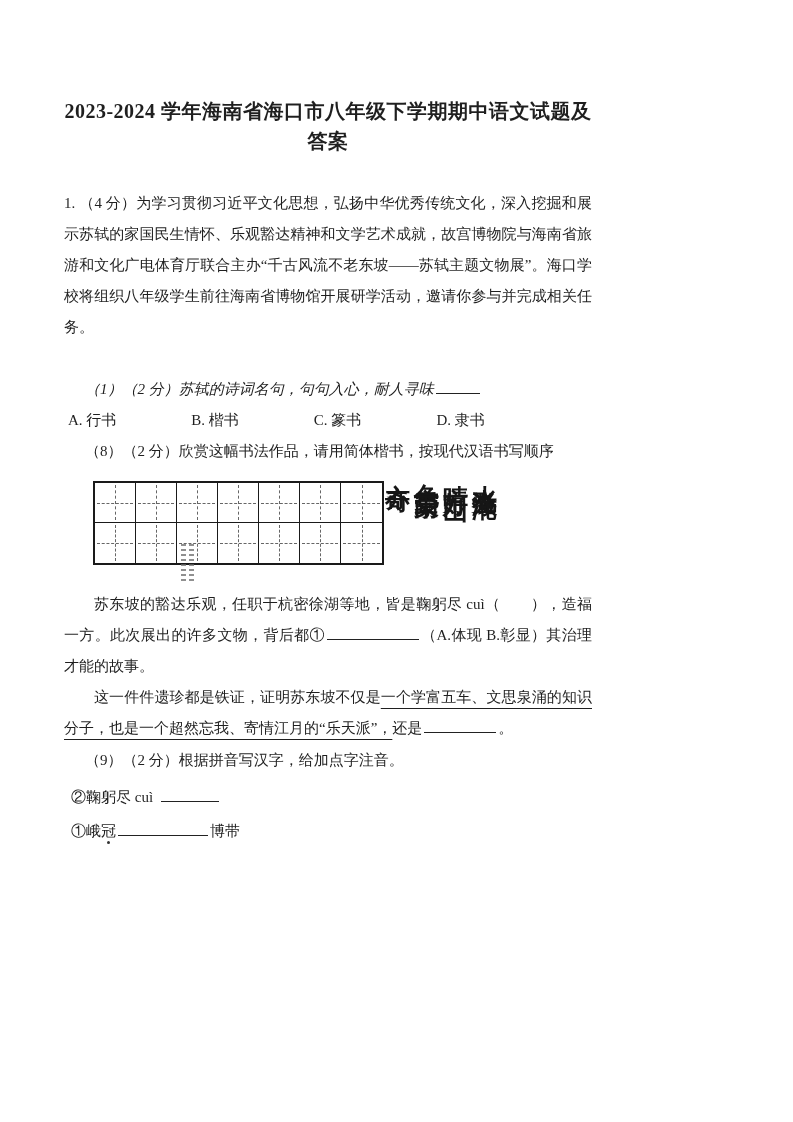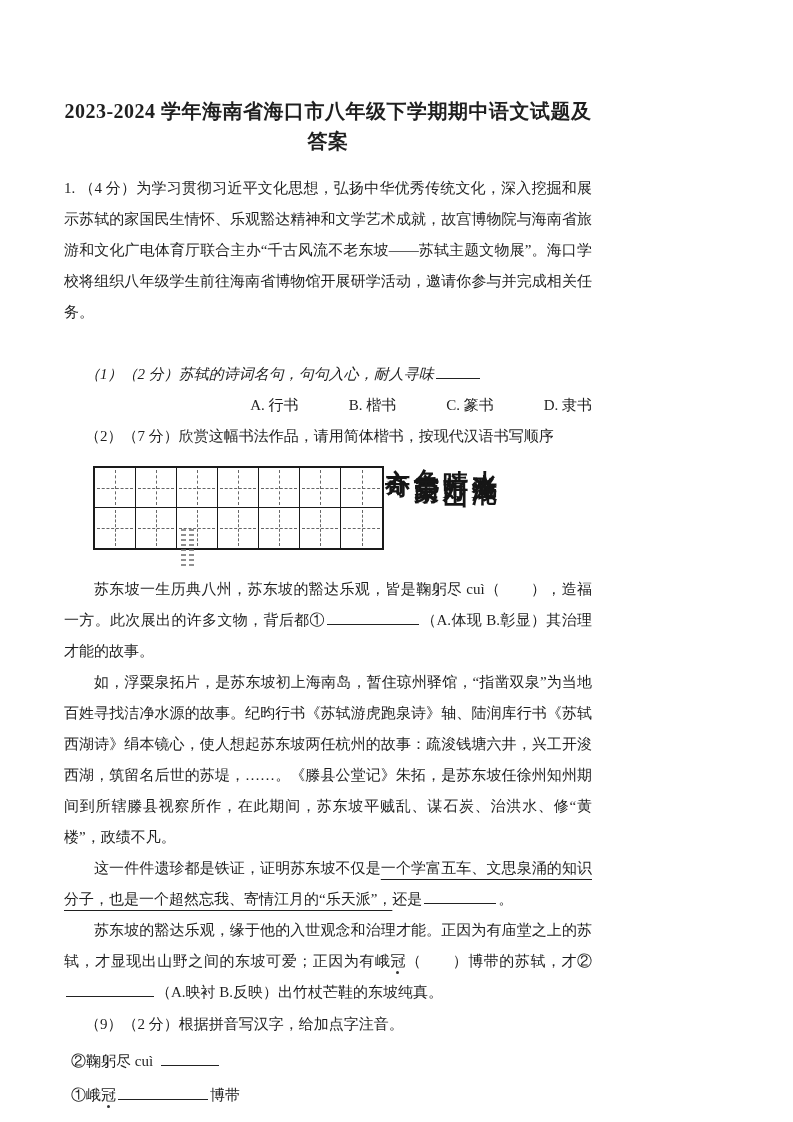--- a/index.html
+++ b/index.html
@@ -15,27 +15,27 @@
   }
   .title{
     margin:0;
     text-align:center;
     font-size:20px;
     font-weight:700;
     letter-spacing:0.5px;
     line-height:30px;
   }
   p{margin:0;font-size:15px;line-height:31px;text-align:justify;}
-  .q1{margin-top:17px;}
+  .q1{margin-top:32px;}
   .sub{margin-top:31px;margin-left:21px;font-style:italic;}
   .sub2{margin-left:21px;}
   .options{
-    display:flex;gap:50px;
+    display:flex;gap:75px;
     margin-left:4px;
-    font-size:15px;line-height:31px;justify-content:flex-end;
+    font-size:15px;line-height:31px;
   }
   .hang{padding-left:18px;text-indent:-18px;}
   .indent{text-indent:2em;}
   .blank{
     display:inline-block;
     border-bottom:1px solid #222;
     height:14px;
     vertical-align:baseline;
     margin:0 2px;
   }
@@ -116,21 +116,21 @@
 
   <p class="sub"><span>（1）（2 分）苏轼的诗词名句，句句入心，耐人寻味</span><span class="blank" style="width:44px"></span></p>
 
   <div class="options">
     <span>A. 行书</span>
     <span>B. 楷书</span>
     <span>C. 篆书</span>
     <span>D. 隶书</span>
   </div>
 
-  <p class="sub2">（2）（7 分）欣赏这幅书法作品，请用简体楷书，按现代汉语书写顺序</p>
+  <p class="sub2">（8）（2 分）欣赏这幅书法作品，请用简体楷书，按现代汉语书写顺序</p>
 
   <div class="artwork-row">
     <div class="wgrid" style="grid-template-columns: repeat(7, 41px);">
         <div class="wcell"></div>
         <div class="wcell"></div>
         <div class="wcell"></div>
         <div class="wcell"></div>
         <div class="wcell"></div>
         <div class="wcell"></div>
         <div class="wcell lastcol"></div>
@@ -148,27 +148,25 @@
         <div class="ccol">色空蒙雨</div>
         <div class="ccol">亦奇</div>
       </div>
     <div class="sig">
         <i></i>
         <i></i>
       </div>
   </div>
 
 
-  <p class="indent"><span>苏东坡一生历典八州，苏东坡的豁达乐观，皆是鞠躬尽 cuì</span><span>（　　）</span><span>，造福一方。此次展出的许多文物，背后都①</span><span class="blank" style="width:92px"></span><span>（A.体现  B.彰显）</span><span>其治理才能的故事。</span></p>
+  <p class="indent"><span>苏东坡的豁达乐观，任职于杭密徐湖等地，皆是鞠躬尽 cuì</span><span>（　　）</span><span>，造福一方。此次展出的许多文物，背后都①</span><span class="blank" style="width:92px"></span><span>（A.体现  B.彰显）</span><span>其治理才能的故事。</span></p>
 
-  <p class="indent">如，浮粟泉拓片，是苏东坡初上海南岛，暂住琼州驿馆，“指凿双泉”为当地百姓寻找洁净水源的故事。纪昀行书《苏轼游虎跑泉诗》轴、陆润库行书《苏轼西湖诗》绢本镜心，使人想起苏东坡两任杭州的故事：疏浚钱塘六井，兴工开浚西湖，筑留名后世的苏堤，……。《滕县公堂记》朱拓，是苏东坡任徐州知州期间到所辖滕县视察所作，在此期间，苏东坡平贼乱、谋石炭、治洪水、修“黄楼”，政绩不凡。</p>
 
   <p class="indent"><span>这一件件遗珍都是铁证，证明苏东坡不仅是</span><span class="uline">一个学富五车、文思泉涌的知识分子，也是一个超然忘我、寄情江月的“乐天派”，</span><span>还是</span><span class="blank" style="width:72px"></span><span>。</span></p>
 
-  <p class="indent"><span>苏东坡的豁达乐观，缘于他的入世观念和治理才能。正因为有庙堂之上的苏轼，才显现出山野之间的东坡可爱；正因为有峨</span><span class="dot-under">冠</span><span>（　　）</span><span>博带的苏轼，才②</span><span class="blank" style="width:88px"></span><span>（A.映衬  B.反映）</span><span>出竹杖芒鞋的东坡纯真。</span></p>
 
   <p class="pin1">（9）（2 分）根据拼音写汉字，给加点字注音。</p>
 
   <p class="item" style="margin-top:6px"><span>②鞠躬尽 cuì</span><span class="blank" style="width:58px;margin-left:8px"></span></p>
 
   <p class="item"><span>①峨</span><span class="dot-under">冠</span><span class="blank" style="width:90px"></span><span>博带</span></p>
 
 </div>
 
 </body></html>

